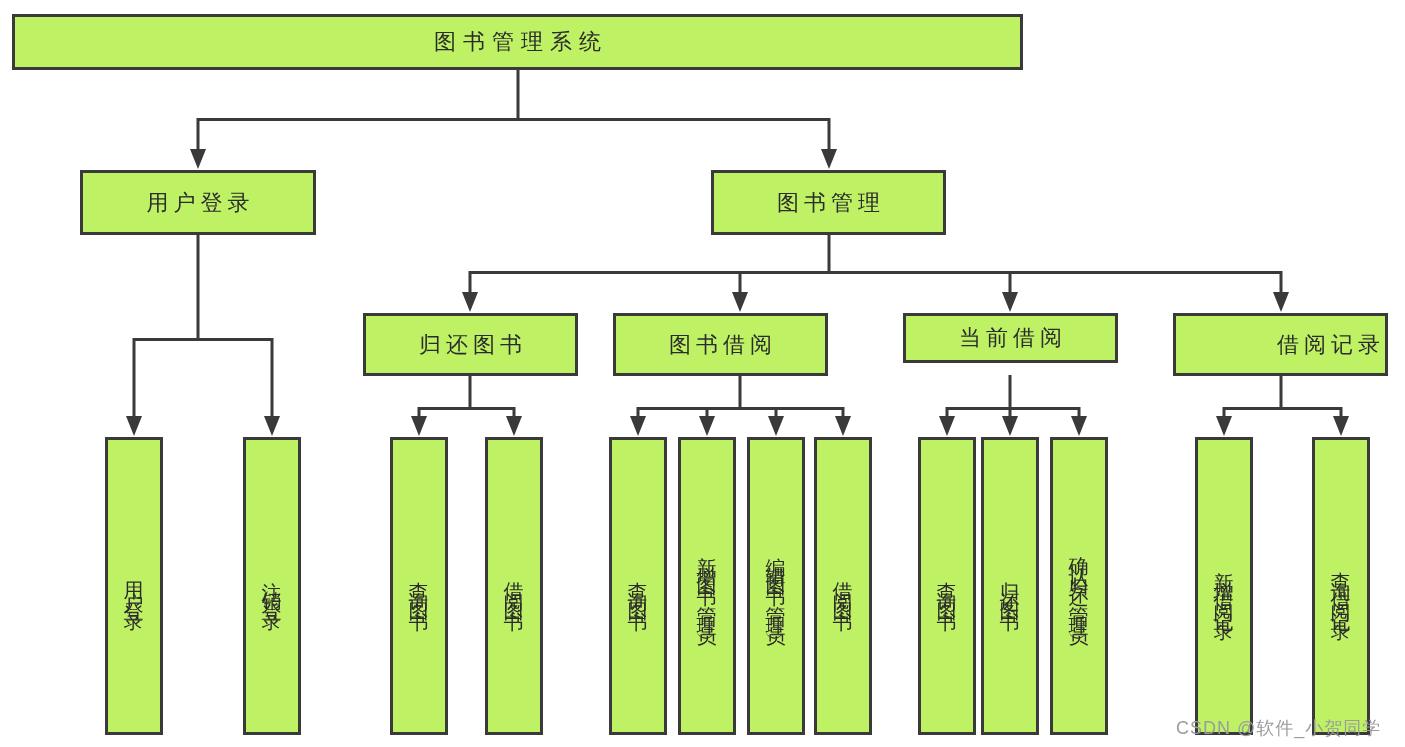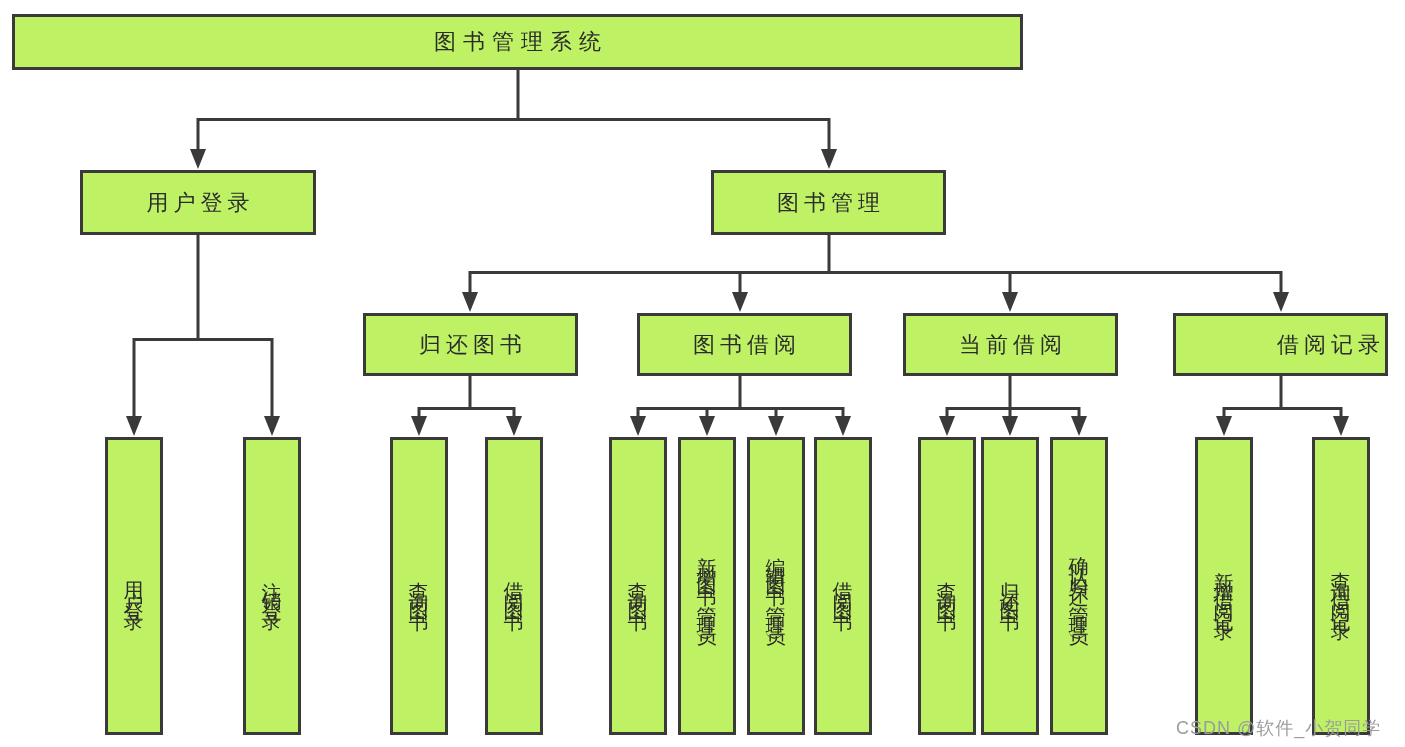--- a/index.html
+++ b/index.html
@@ -130,24 +130,24 @@
 <div class="box" style="left:80px; top:170px; width:236px; height:65px;">
   <span class="hlabel">用户登录</span>
 </div>
 <div class="box" style="left:711px; top:170px; width:235px; height:65px;text-align:center;">
   <span class="hlabel">图书管理</span>
 </div>
 
 <div class="box" style="left:363px; top:313px; width:215px; height:63px;">
   <span class="hlabel">归还图书</span>
 </div>
-<div class="box" style="left:637px; top:313px; width:215px; height:63px;">
+<div class="box" style="left:613px; top:313px; width:215px; height:63px;">
   <span class="hlabel">图书借阅</span>
 </div>
-<div class="box" style="left:903px; top:313px; width:215px; height:63px;">
+<div class="box" style="left:903px; top:313px; width:215px; height:50px;">
   <span class="hlabel">当前借阅</span>
 </div>
 <div class="box" style="left:1173px; top:313px; width:215px; height:63px;justify-content:flex-end;">
   <span class="hlabel">借阅记录</span>
 </div>
 
 <div class="box leaf" style="left:105px; top:437px; width:58px; height:298px;">
   <span class="vlabel">用户登录</span>
 </div>
 <div class="box leaf" style="left:243px; top:437px; width:58px; height:298px;">

